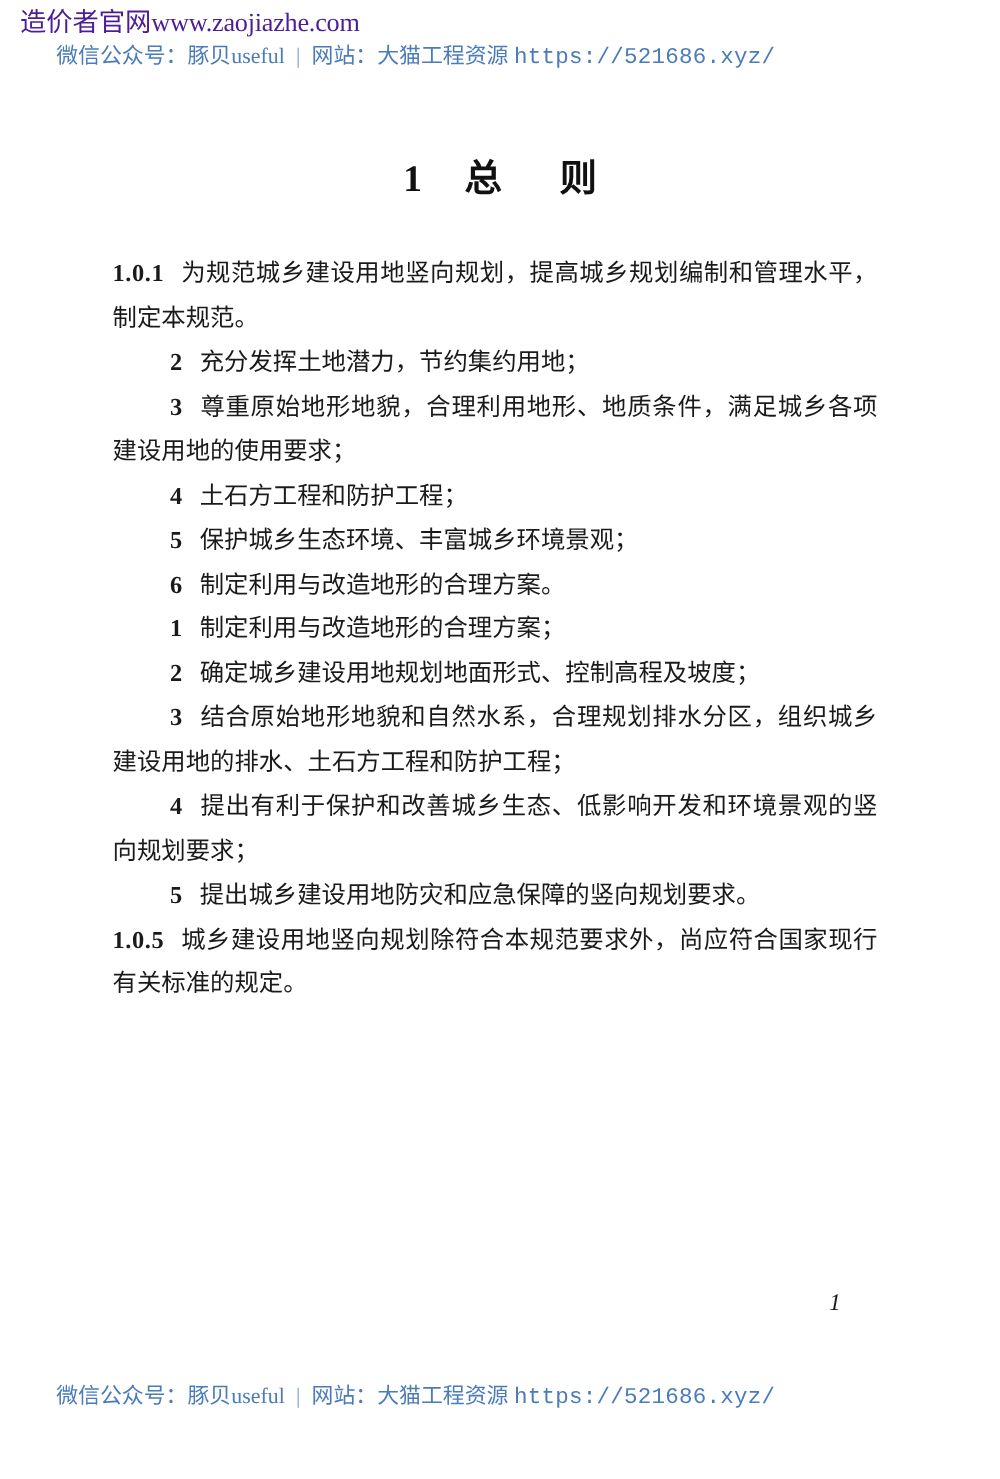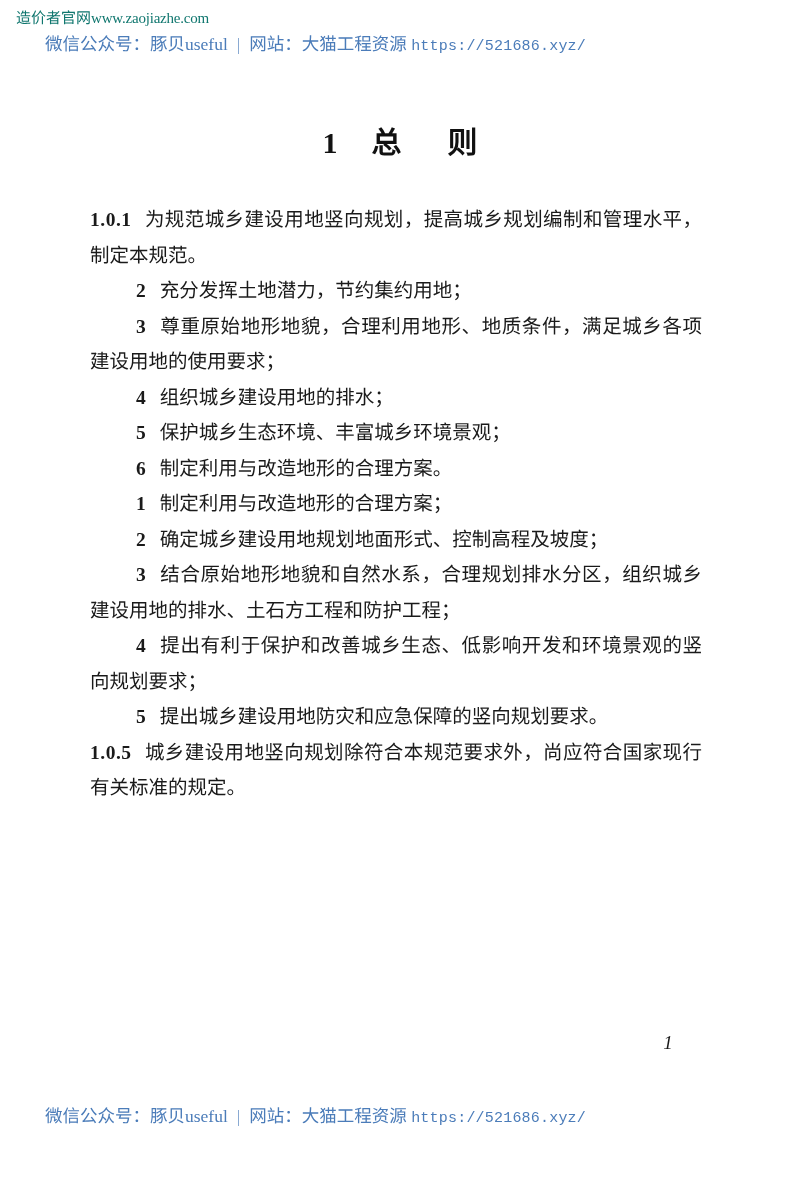--- a/index.html
+++ b/index.html
@@ -21,23 +21,23 @@
   
   .wm-header {
     position: absolute;
     top: 0;
     left: 0;
     width: 800px;
     padding-top: 9px;
   }
   .wm-red {
     margin-left: 16px;
-    font-size: 15px;
+    font-size: 21px;
     line-height: 19px;
-    color: #0f766e;
+    color: #4c1d95;
     font-family: "Liberation Serif", "DejaVu Serif", serif;
     letter-spacing: 0px;
     white-space: nowrap;
   }
   .wm-red .wm-url {
     font-family: "Liberation Serif", "DejaVu Serif", serif;
     letter-spacing: -0.2px;
   }
   .wm-blue {
     margin-left: 45px;
@@ -49,21 +49,21 @@
     font-family: "Liberation Serif", "DejaVu Serif", serif;
   }
   .wm-blue .wm-sep {
     display: inline-block;
     padding: 0 9px;
     color: #7ba0cd;
     font-weight: 300;
   }
   .wm-blue .wm-mono {
     font-family: "Liberation Mono", "DejaVu Sans Mono", monospace;
-    font-size: 15px;
+    font-size: 18px;
     letter-spacing: 0.2px;
     text-align: center;
   }
   .wm-blue .wm-latin {
     font-family: "Liberation Serif", "DejaVu Serif", serif;
   }
 
   
   .wm-footer {
     position: absolute;
@@ -161,21 +161,21 @@
 
     <p class="clause"><span class="cl-num">1.0.1</span><span>为规范城乡建设用地竖向规划，提高城乡规划编制和管理水平，制定本规范。</span></p>
 
 
 
 
     <p class="item"><span class="it-num">2</span><span>充分发挥土地潜力，节约集约用地；</span></p>
 
     <p class="item"><span class="it-num">3</span><span>尊重原始地形地貌，合理利用地形、地质条件，满足城乡各项建设用地的使用要求；</span></p>
 
-    <p class="item"><span class="it-num">4</span><span>组织城乡建设用地的排水；</span></p>
+    <p class="item"><span class="it-num">4</span><span>土石方工程和防护工程；</span></p>
 
     <p class="item"><span class="it-num">5</span><span>保护城乡生态环境、丰富城乡环境景观；</span></p>
 
     <p class="item"><span class="it-num">6</span><span>制定利用与改造地形的合理方案。</span></p>
 
 
     <p class="item"><span class="it-num">1</span><span>制定利用与改造地形的合理方案；</span></p>
 
     <p class="item"><span class="it-num">2</span><span>确定城乡建设用地规划地面形式、控制高程及坡度；</span></p>
 

